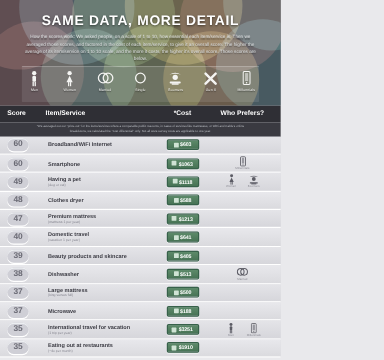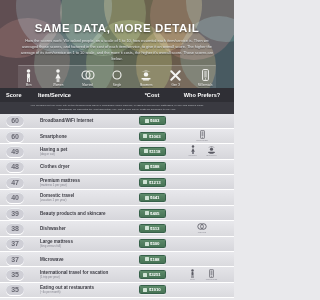--- a/index.html
+++ b/index.html
@@ -25,21 +25,21 @@
     z-index:3;
     padding:6px 10px 0;
     text-align:center;
   }
   .title {
     color:#ffffff;
     font-size:11.5px;
     font-weight:bold;
     letter-spacing:.6px;
     text-shadow:0 1px 2px rgba(0,0,0,.55);
-    margin-top:16px;
+    margin-top:6px;
   }
   .subtitle {
     color:#dfe2e4;
     font-size:3.9px;
     line-height:1.55;
     margin-top:4px;
     padding:0 7px;
     text-align:center;
     text-shadow:0 1px 1px rgba(0,0,0,.5);
   }

